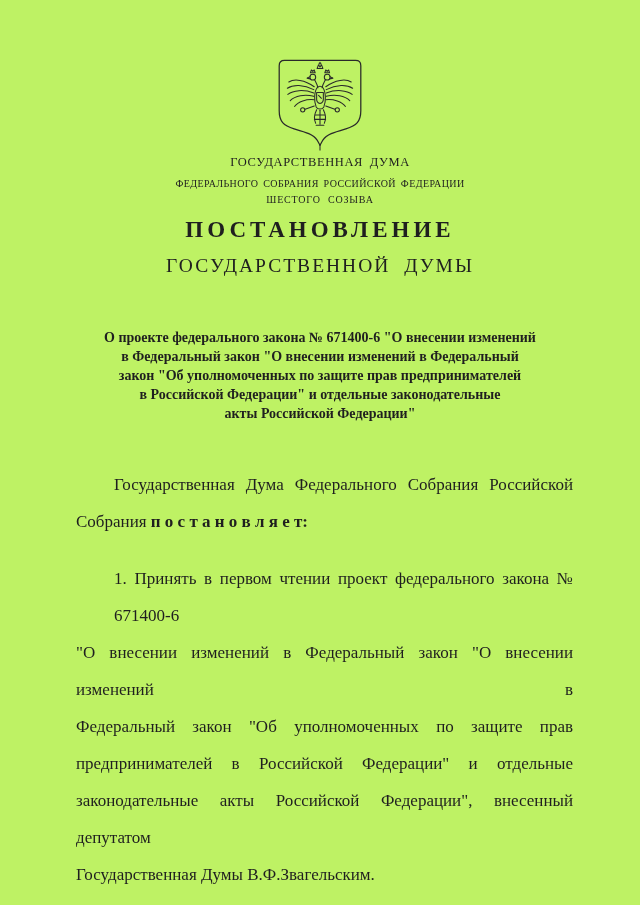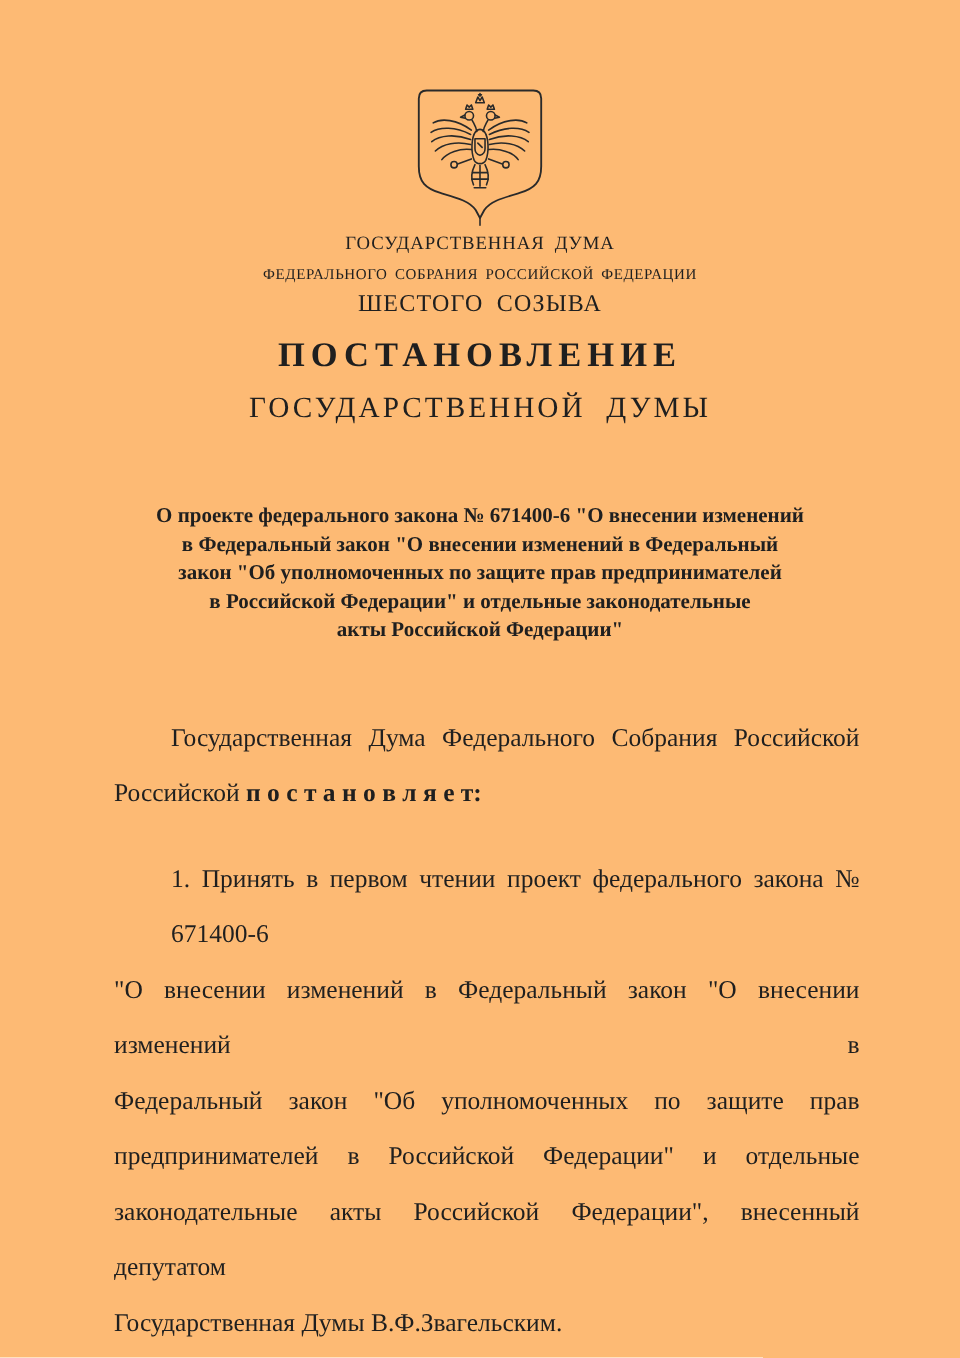--- a/index.html
+++ b/index.html
@@ -1,39 +1,39 @@
 <!DOCTYPE html>
 <html><head>
 <meta charset="utf-8">
 <style>
   html,body{margin:0;padding:0;background:#ffffff;}
   .page{
     position:relative;
     width:640px;height:905px;
-    background:#fdba74;
+    background:#bef264;
     color:#1f1f1f;
     font-family:"Liberation Serif","DejaVu Serif",serif;
     overflow:hidden;
   }
   .emblem{
     width:104px;height:96px;
     margin:57px auto 2px auto;
   }
   .center{text-align:center;}
   .h1{
     margin-top:2px;
     font-size:12.5px;letter-spacing:0.6px;word-spacing:3px;
   }
   .h2{
     margin-top:8px;
     font-size:10px;letter-spacing:0.4px;word-spacing:2px;
   }
   .h3{
     margin-top:5px;
-    font-size:16px;letter-spacing:0.8px;word-spacing:4px;
+    font-size:10px;letter-spacing:0.8px;word-spacing:4px;
   }
   .doctype{
     margin-top:12px;
     font-size:23px;font-weight:bold;letter-spacing:4px;
   }
   .docorg{
     margin-top:12px;
     font-size:19.5px;letter-spacing:2px;word-spacing:7px;
   }
   .title{
@@ -126,21 +126,21 @@
     <div>О проекте федерального закона № 671400-6 "О внесении изменений</div>
     <div>в Федеральный закон "О внесении изменений в Федеральный</div>
     <div>закон "Об уполномоченных по защите прав предпринимателей</div>
     <div>в Российской Федерации" и отдельные законодательные</div>
     <div>акты Российской Федерации"</div>
   </div>
 
   <div class="bodytext">
     <div class="para">
       <div class="jline indent">Государственная Дума Федерального Собрания Российской</div>
-      <div class="line"><span>Российской </span><span class="bold-spaced">п о с т а н о в л я е т:</span></div>
+      <div class="line"><span>Собрания </span><span class="bold-spaced">п о с т а н о в л я е т:</span></div>
     </div>
     <div class="para para2">
       <div class="jline indent">1. Принять в первом чтении проект федерального закона № 671400-6</div>
       <div class="jline">"О внесении изменений в Федеральный закон "О внесении изменений в</div>
       <div class="jline">Федеральный закон "Об уполномоченных по защите прав</div>
       <div class="jline">предпринимателей в Российской Федерации" и отдельные</div>
       <div class="jline">законодательные акты Российской Федерации", внесенный депутатом</div>
       <div class="line">Государственная Думы В.Ф.Звагельским.</div>
     </div>
   </div>

